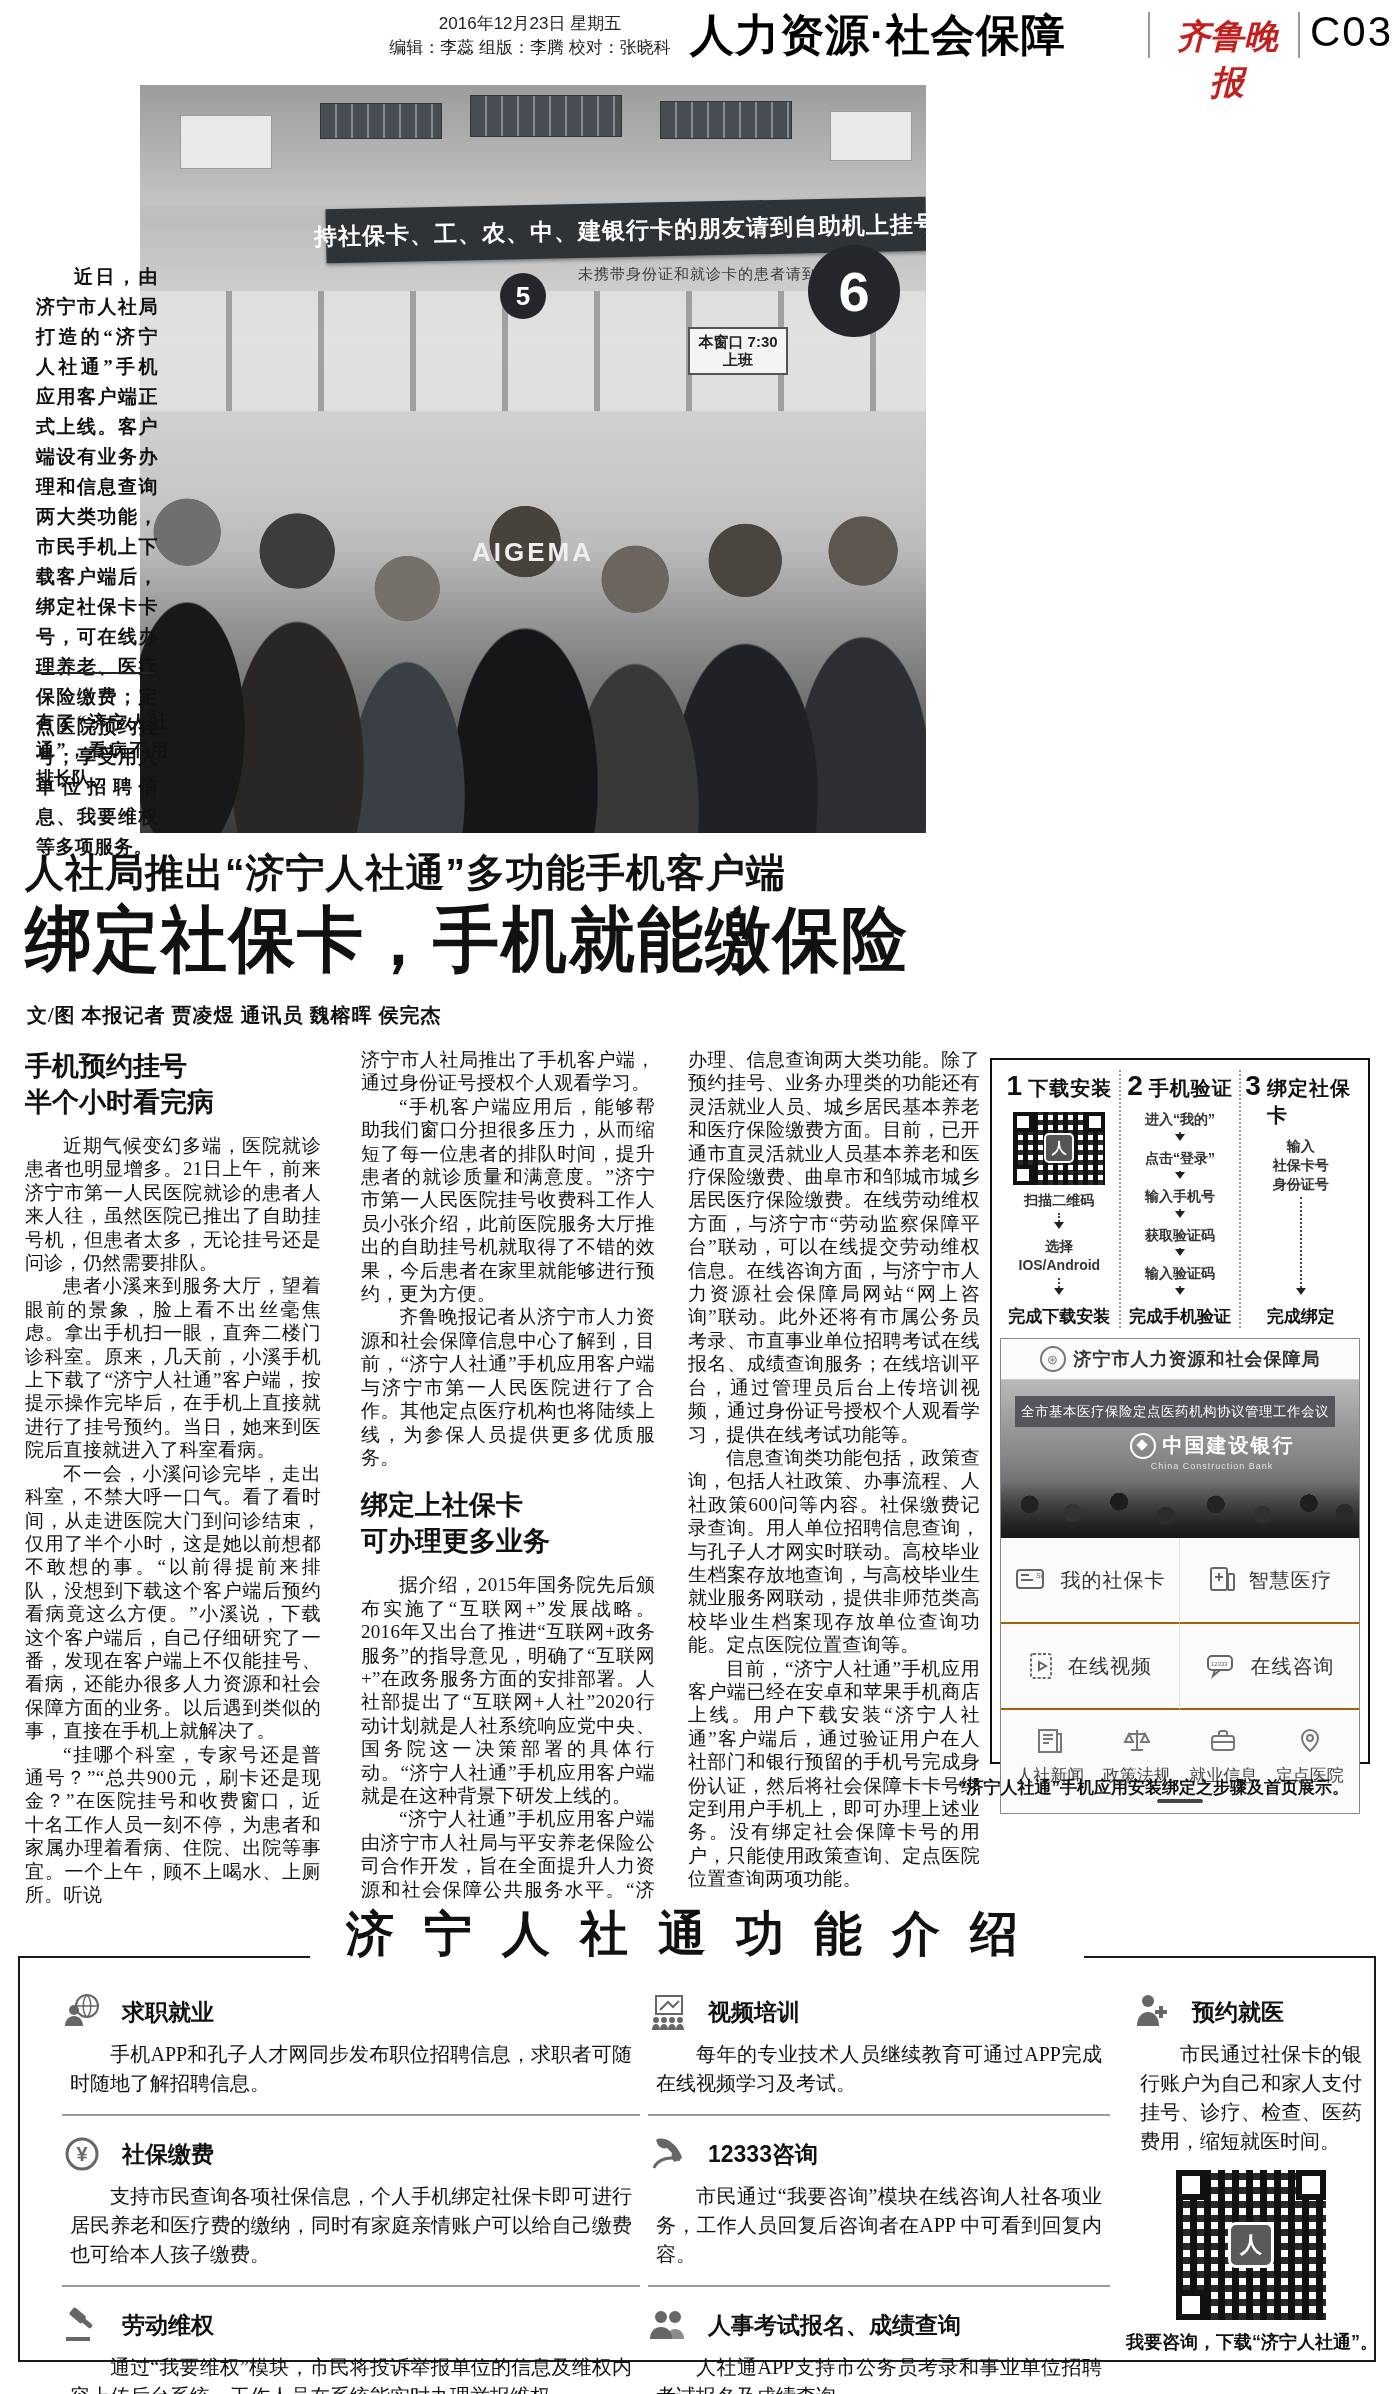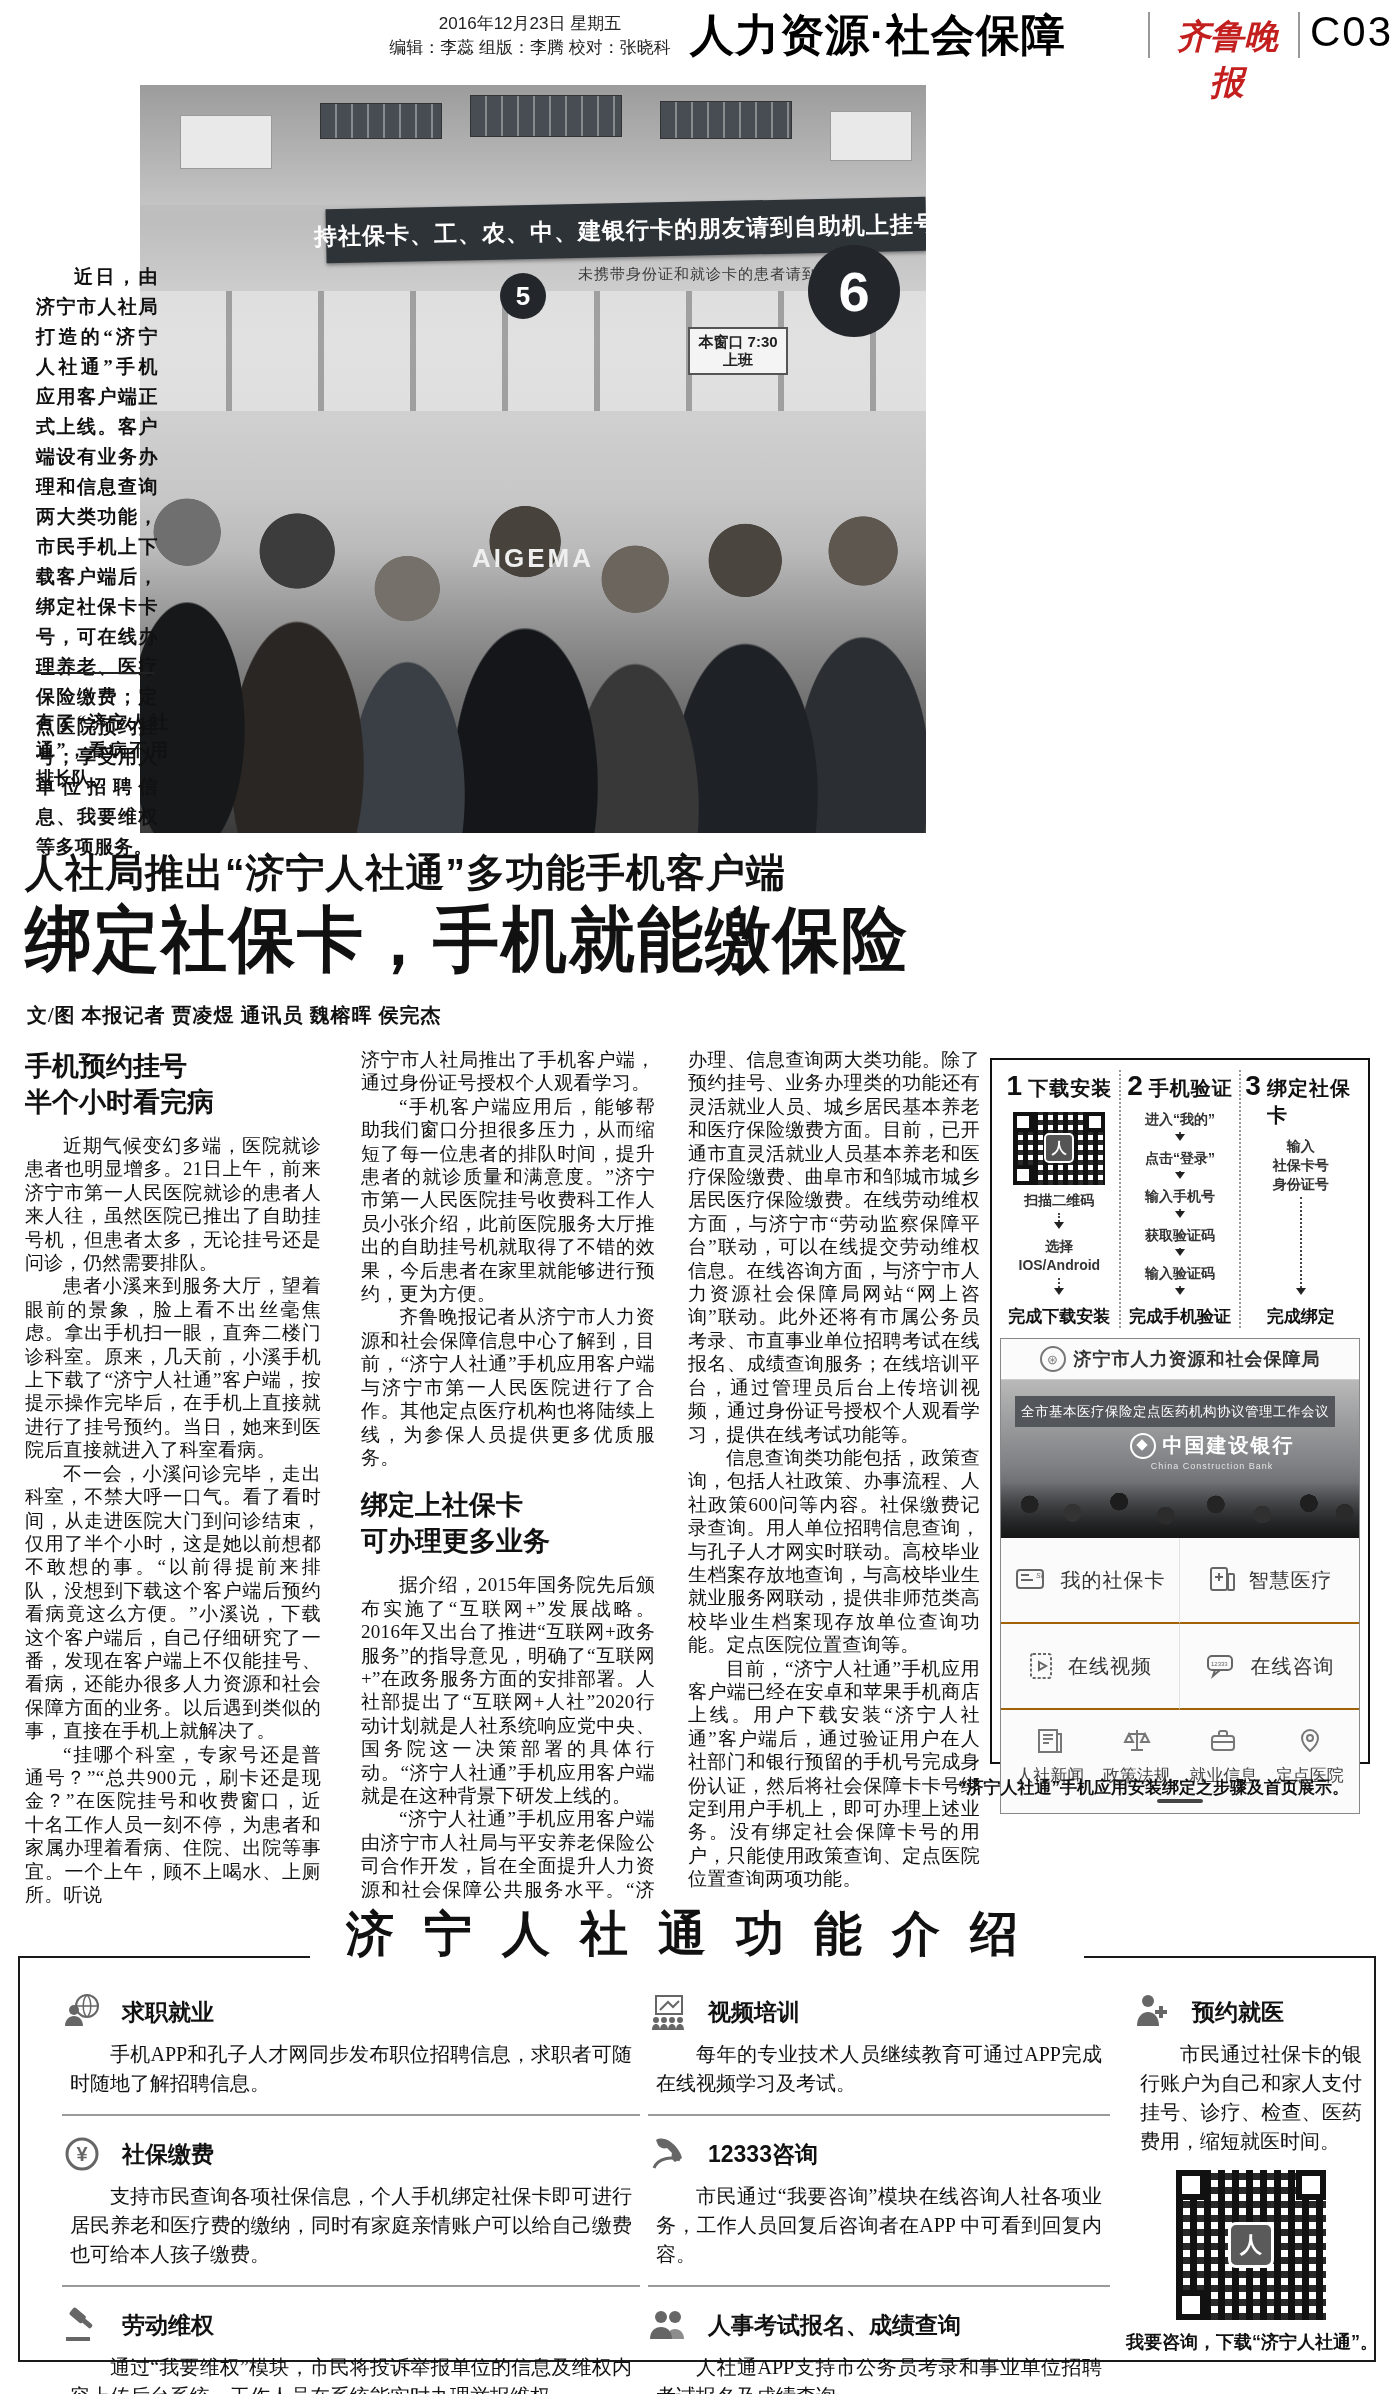--- a/index.html
+++ b/index.html
@@ -52,21 +52,21 @@
      radial-gradient(circle 33px at 34% 48%,#757069 98%,transparent 100%),
      radial-gradient(ellipse 120px 260px at 49% 90%,#14161a 60%,transparent 61%),
      radial-gradient(circle 36px at 49% 38%,#47423c 98%,transparent 100%),
      radial-gradient(ellipse 105px 240px at 63% 95%,#383838 60%,transparent 61%),
      radial-gradient(circle 34px at 63% 46%,#6b655e 98%,transparent 100%),
      radial-gradient(ellipse 120px 250px at 77% 92%,#1e2125 60%,transparent 61%),
      radial-gradient(circle 37px at 77% 42%,#4a463f 98%,transparent 100%),
      radial-gradient(ellipse 110px 230px at 92% 88%,#2b2f33 60%,transparent 61%),
      radial-gradient(circle 35px at 92% 40%,#5d574f 98%,transparent 100%),
      linear-gradient(transparent 0 40%,rgba(40,40,40,.35) 75%,rgba(25,25,25,.6) 100%);}
-  .jacket{position:absolute;left:318px;bottom:252px;width:150px;height:46px;color:#efefef;
+  .jacket{position:absolute;left:318px;bottom:258px;width:150px;height:46px;color:#efefef;
      font-family:"Liberation Sans",sans-serif;font-weight:bold;font-size:26px;letter-spacing:3px;
      text-align:center;line-height:46px;}
 
   
   .sidebar{position:absolute;left:36px;top:262px;width:122px;}
   .sidebar p{margin:0;font-size:19px;line-height:30px;text-align:justify;font-weight:600;
      text-indent:2em;letter-spacing:.5px;}
   .side-rule{position:absolute;left:36px;top:672px;width:118px;border-top:2px solid #222;}
   .side-cap{position:absolute;left:36px;top:708px;width:132px;font-size:18px;line-height:28px;
      font-weight:bold;text-align:justify;}

